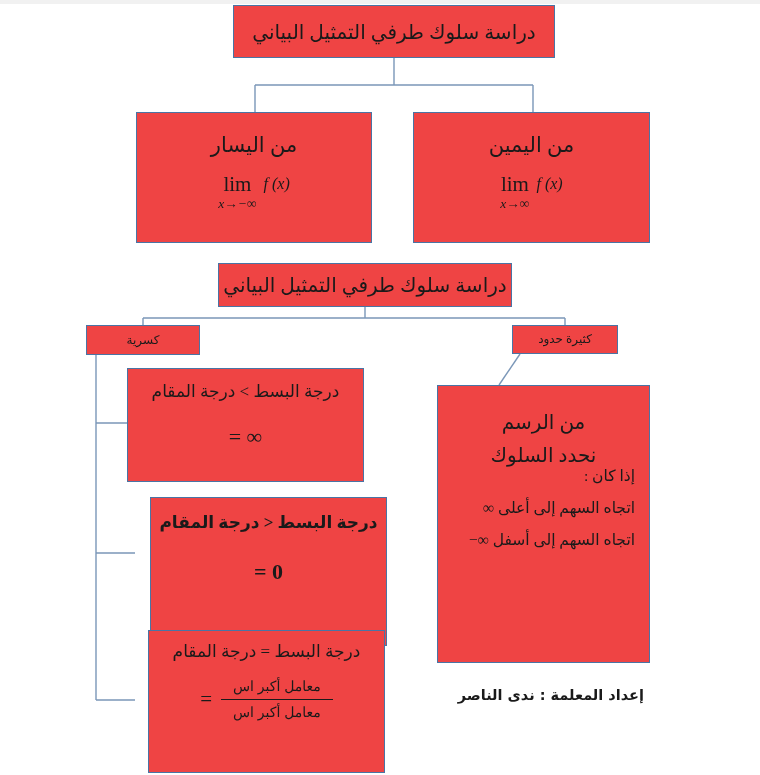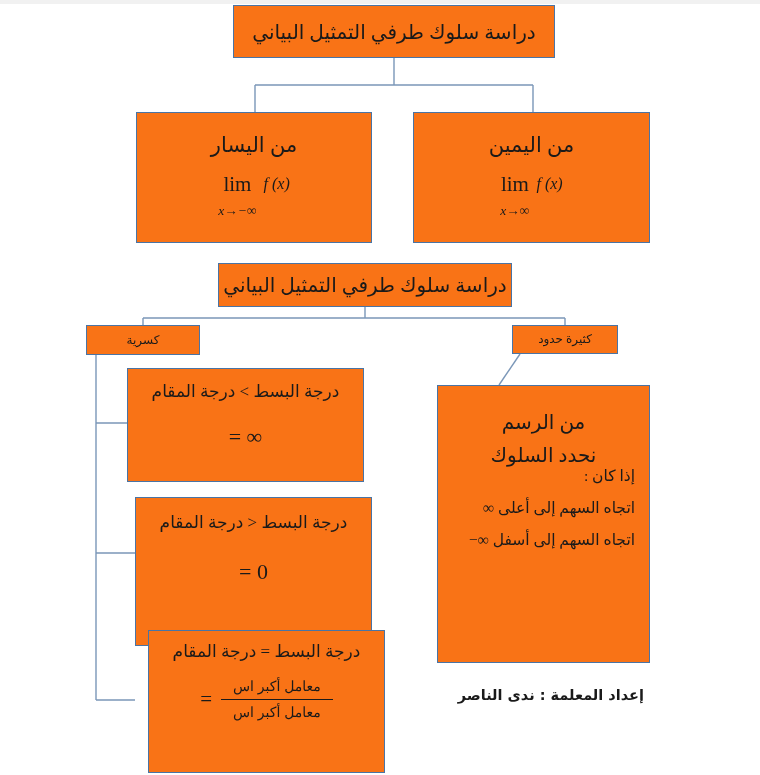--- a/index.html
+++ b/index.html
@@ -4,31 +4,31 @@
 <style>
   html,body{margin:0;padding:0;}
   body{
     width:760px;height:775px;position:relative;background:#ffffff;
     font-family:"Liberation Serif","DejaVu Sans",serif;
     color:#1a1a1a;overflow:hidden;
   }
   .top-strip{position:absolute;left:0;top:0;width:760px;height:4px;background:#f1f1f1;}
   svg.connectors{position:absolute;left:0;top:0;z-index:0;}
   .box{
-    position:absolute;z-index:1;background:#f97316;
+    position:absolute;z-index:1;background:#ef4444;
     border:1.5px solid #4a74a4;box-sizing:border-box;
     display:flex;flex-direction:column;align-items:center;
   }
   .node-title{font-size:20px;justify-content:center;}
   .branch-title{font-size:21px;}
   .branch-title .t{margin-top:20px;}
   .small-label{font-size:12px;justify-content:center;}
   .formula{direction:ltr;margin-top:16px;display:flex;align-items:flex-start;gap:7px;
     font-family:"Liberation Serif","DejaVu Serif",serif;}
-  .lim{display:inline-flex;flex-direction:column;align-items:center;line-height:1;gap:7px;}
+  .lim{display:inline-flex;flex-direction:column;align-items:center;line-height:1;}
   .lim-word{font-size:21px;}
   .lim-sub{font-size:13.5px;font-style:italic;margin-top:2px;}
   .fx{font-size:16px;font-style:italic;padding-top:1px;}
   .case-box{font-size:17px;}
   .case-box .cond{margin-top:12px;direction:rtl;}
   .case-box .result{direction:ltr;margin-top:22px;font-size:22px;
     font-family:"Liberation Serif","DejaVu Serif",serif;}
   .frac-row{direction:ltr;display:flex;align-items:center;gap:9px;margin-top:14px;
     font-family:"Liberation Serif","DejaVu Serif",serif;}
   .frac-eq{font-size:21px;}
@@ -100,21 +100,21 @@
 
 <div class="box small-label" style="left:512px;top:325px;width:106px;height:29px;" dir="rtl">
   <span>كثيرة حدود</span>
 </div>
 
 <div class="box case-box" style="left:127px;top:368px;width:237px;height:114px;">
   <div class="cond">درجة البسط &gt; درجة المقام</div>
   <div class="result">= ∞</div>
 </div>
 
-<div class="box case-box" style="left:135px;top:497px;width:237px;height:149px;">
+<div class="box case-box" style="left:150px;top:497px;width:237px;height:149px;font-weight:bold;">
   <div class="cond" style="margin-top:14px;">درجة البسط &lt; درجة المقام</div>
   <div class="result" style="margin-top:26px;">= 0</div>
 </div>
 
 <div class="box case-box" style="left:148px;top:630px;width:237px;height:143px;">
   <div class="cond" style="margin-top:10px;">درجة البسط = درجة المقام</div>
   <div class="frac-row">
     <span class="frac-eq">=</span>
     <span class="frac">
       <span class="num" style="display:block;">معامل أكبر اس</span>

